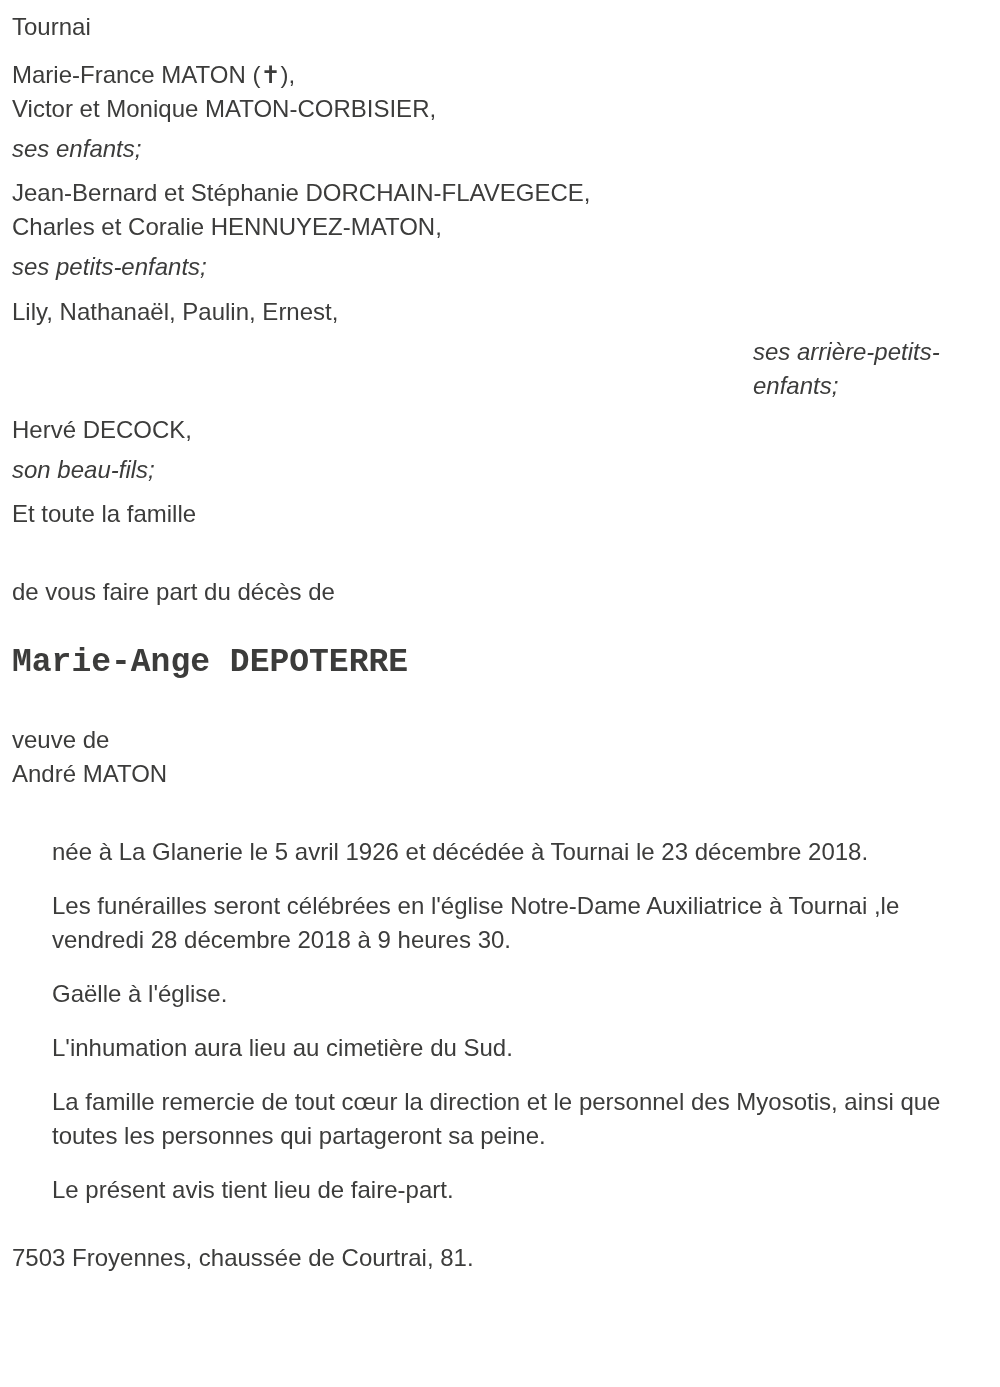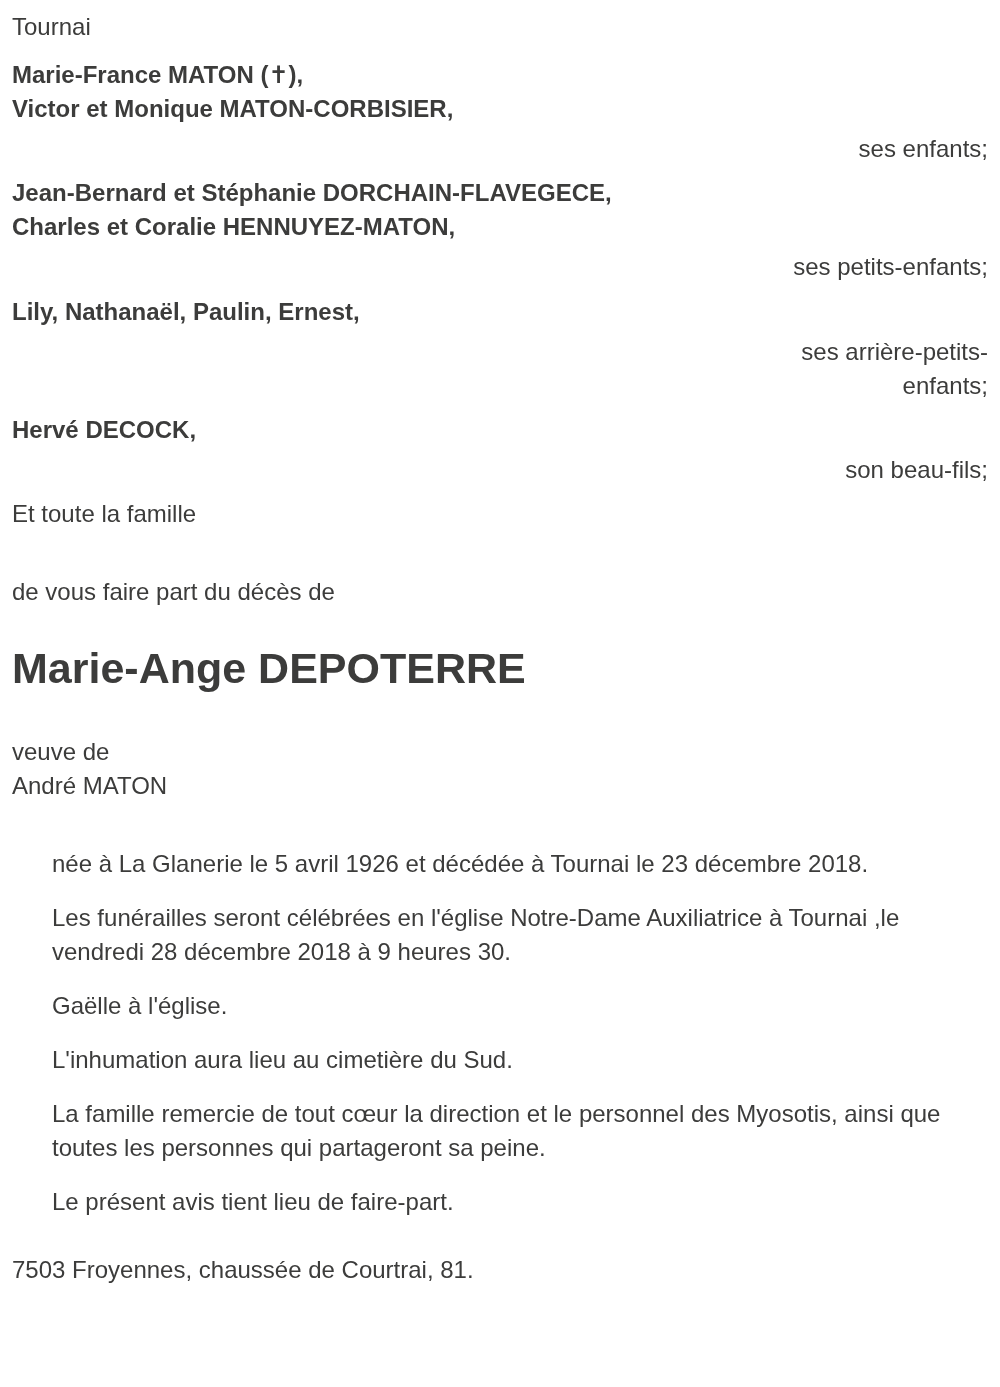--- a/index.html
+++ b/index.html
@@ -19,40 +19,40 @@
   .page {
     width: 100%;
   }
   p {
     margin: 0;
     font-size: 24px;
     line-height: 1.42;
   }
   .group {
     margin-bottom: 6px;
-    font-weight: bold;
   }
   .relation {
-    text-align: right;
+    font-style: italic;
     margin-top: 2px;
     margin-bottom: 10px;
   }
   .relation-narrow {
     margin-left: auto;
     max-width: 235px;
   }
   .spacer-sm { height: 14px; }
   .spacer-md { height: 44px; }
   .announce p { margin-bottom: 16px; }
   h1 {
     margin: 34px 0 40px 0;
-    font-size: 43px;
+    font-size: 33px;
     font-weight: 700;
     color: #3c3c3b;
     line-height: 1.2;
+    font-family: Liberation Mono, monospace;
   }
   .detail {
     margin-bottom: 20px;
     margin-left: 40px;
   }
 </style>
 </head>
 <body>
 
 <div class="page">

